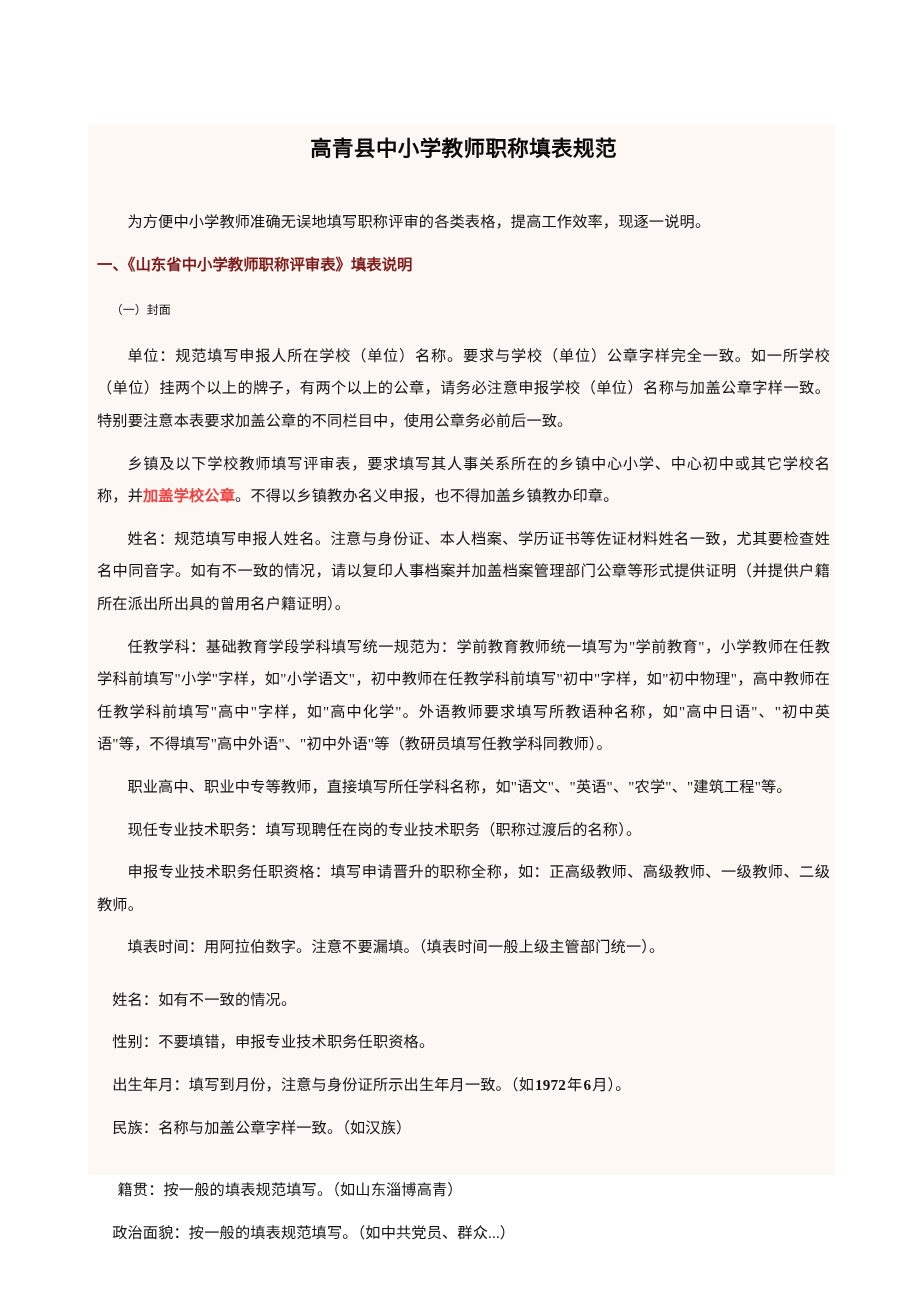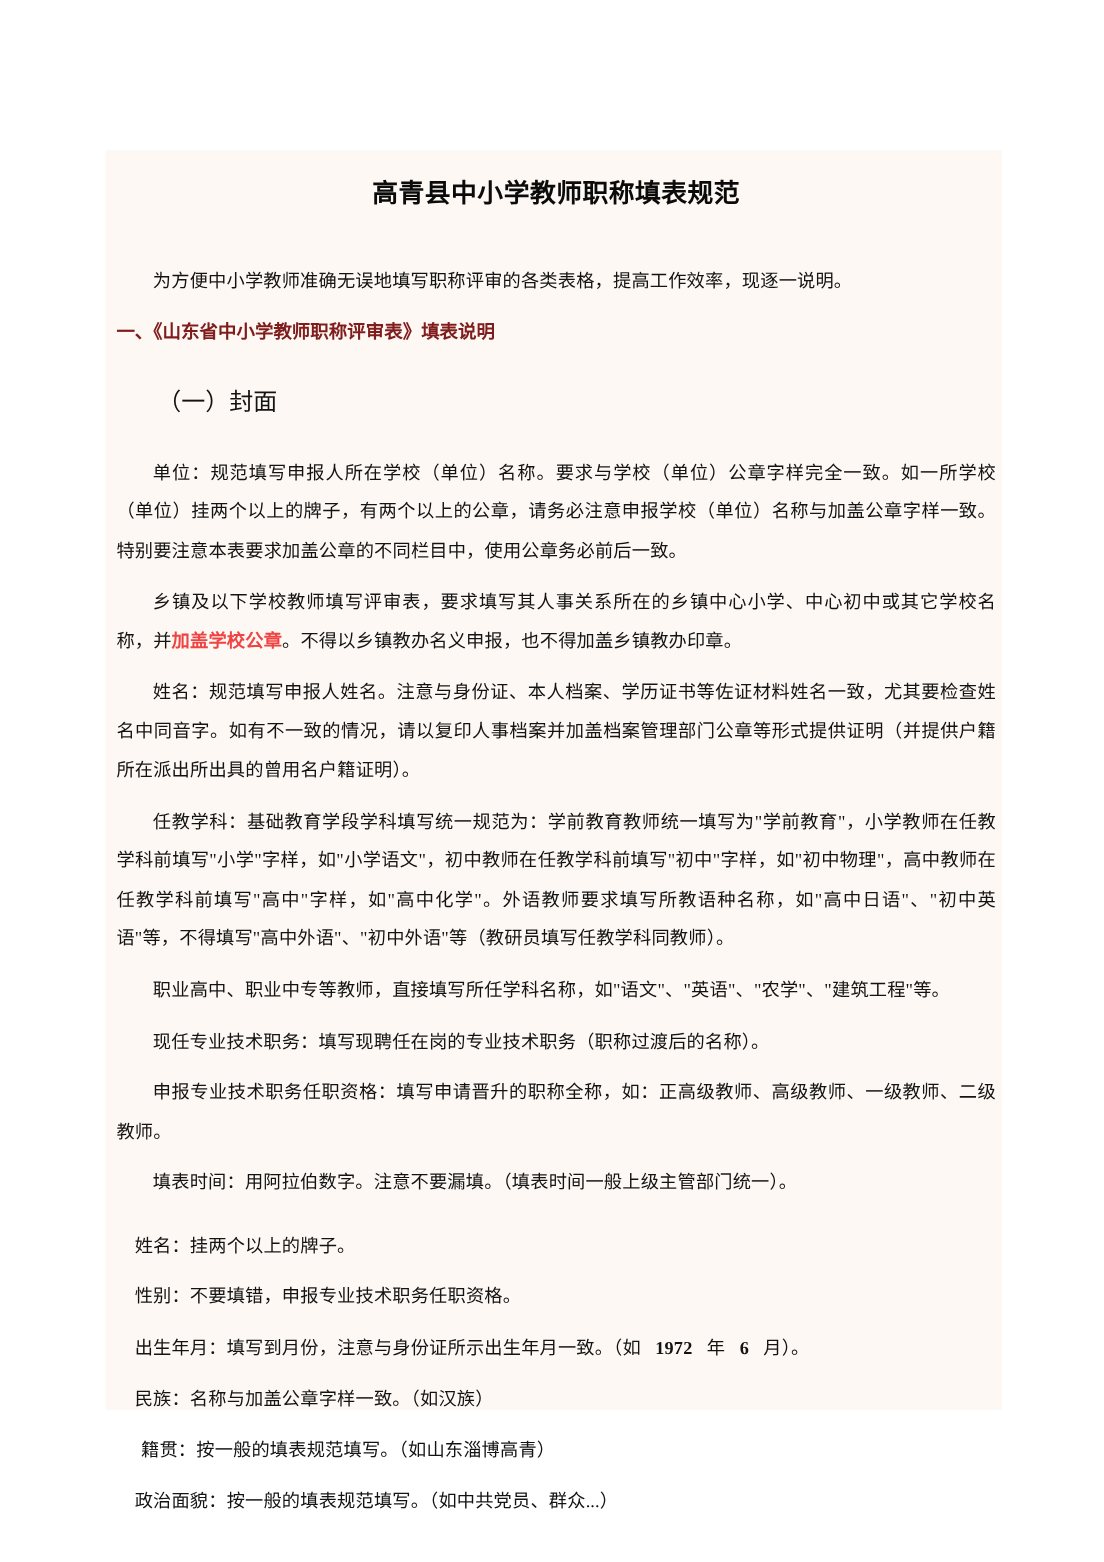--- a/index.html
+++ b/index.html
@@ -31,21 +31,21 @@
     position: absolute;
     left: 0;
     top: 0;
     width: 920px;
     height: 1302px;
   }
 
   .content {
     position: absolute;
     left: 97px;
-    top: 141px;
+    top: 128px;
     width: 733px;
   }
 
   .doc-title {
     text-align: center;
     font-family: "DejaVu Sans", "Liberation Sans", sans-serif;
     font-weight: bold;
     font-size: 21.5px;
     line-height: 30px;
     color: #0b0b0b;
@@ -75,36 +75,36 @@
   .section-head {
     font-weight: bold;
     font-size: 15.4px;
     line-height: 32.6px;
     color: #7f1d1d;
     margin: 0;
     text-indent: 0;
   }
 
   .sub-head {
-    margin: 16px;
-    font-size: 20px;
+    margin: 3px;
+    font-size: 12px;
     line-height: 32.6px;
     color: #131313;
     text-indent: 0.9em;
   }
 
   .redmark {
     color: #ef4444;
     font-weight: bold;
   }
 
   .num {
     font-family: "Liberation Serif", "DejaVu Serif", serif;
     font-weight: bold;
-    padding: 0 12px;
+    padding: 0 1px;
   }
 </style>
 </head>
 <body>
 
 <div id="page-sheet"></div>
 
 <div id="doc">
   <div class="content">
 
@@ -152,36 +152,36 @@
 
     <div class="gap-sm"></div>
 
     <p class="para indent2">填表时间：用阿拉伯数字。注意不要漏填。（填表时间一般上级主管部门统一）。</p>
 
     <div class="gap-sm"></div>
 
 
     <div class="gap-sm"></div>
 
-    <p class="para indent1">姓名：挂两个以上的牌子。</p>
+    <p class="para indent1">姓名：如有不一致的情况。</p>
 
     <div class="gap-sm"></div>
 
     <p class="para indent1">性别：不要填错，申报专业技术职务任职资格。</p>
 
     <div class="gap-sm"></div>
 
     <p class="para indent1"><span>出生年月：填写到月份，注意与身份证所示出生年月一致。（如</span><span class="num">1972</span><span>年</span><span class="num">6</span><span>月）。</span></p>
 
     <div class="gap-sm"></div>
 
     <p class="para indent1">民族：名称与加盖公章字样一致。（如汉族）</p>
 
     <div class="gap-sm"></div>
 
-    <p class="para indent-half" style="text-indent:1.35em;">籍贯：按一般的填表规范填写。（如山东淄博高青）</p>
+    <p class="para indent-half" style="text-indent:1.35em;margin-top:20px;">籍贯：按一般的填表规范填写。（如山东淄博高青）</p>
 
     <div class="gap-sm"></div>
 
     <p class="para indent1">政治面貌：按一般的填表规范填写。（如中共党员、群众...）</p>
 
   </div>
 </div>
 
 </body></html>

